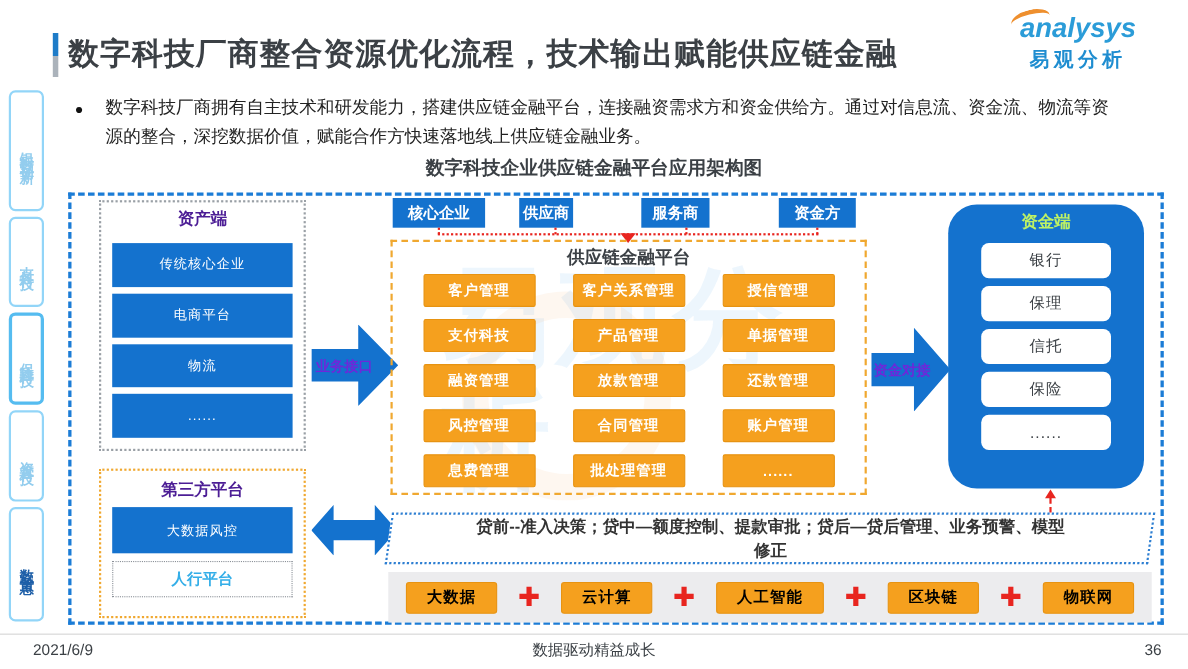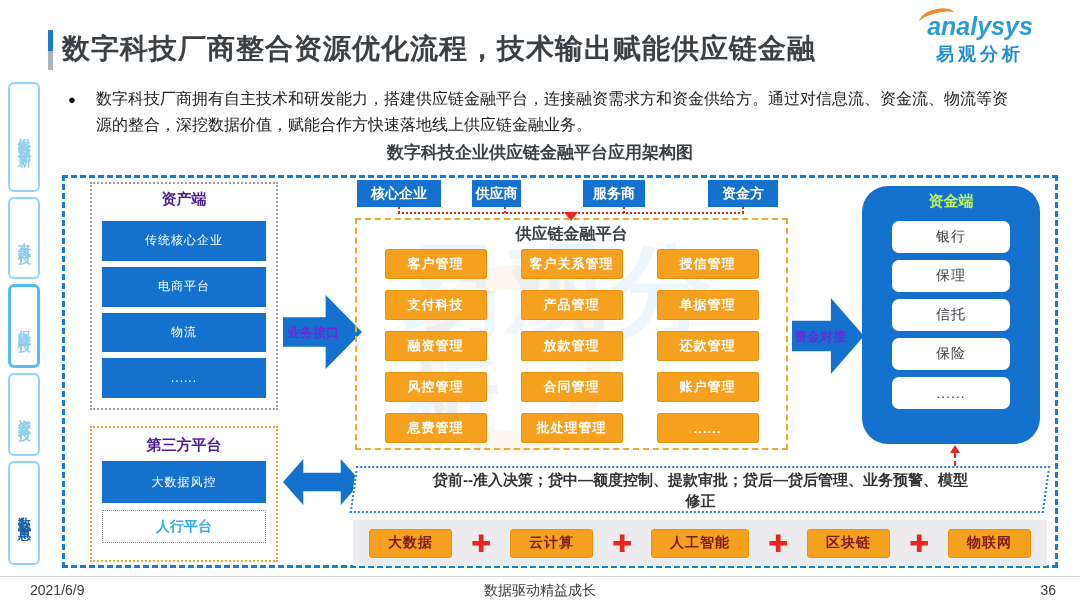--- a/index.html
+++ b/index.html
@@ -99,21 +99,21 @@
   .rv-down { top:493px; border-top:8px solid #E8251F; }
 
   
   .note-box { position:absolute; left:353px; top:466px; width:694px; height:47px; border:2px dotted #2E7FD2; background:#fff;
               transform:skewX(-8deg); display:flex; align-items:center; justify-content:center; }
   .note-inner { transform:skewX(8deg); text-align:center; font-size:15px; font-weight:bold; color:#333; line-height:21px; }
 
   
   .tech-strip { position:absolute; left:353px; top:520px; width:694px; height:46px; background:#ECECEE;
                 display:flex; align-items:center; justify-content:space-between; padding:0 16px; }
-  .tech-btn { height:29px; padding:0 18px; background:#F5A01E; border:1px solid #E79312; border-radius:3px; color:#7f1d1d;
+  .tech-btn { height:29px; padding:0 18px; background:#F5A01E; border:1px solid #E79312; border-radius:3px; color:#000000;
               font-size:14px; font-weight:bold; display:flex; align-items:center; letter-spacing:1px; }
   .plus { color:#E8251F; font-size:24px; font-weight:bold; line-height:29px; }
 
   
   .footer-line { position:absolute; left:0; top:576px; width:1080px; border-top:1px solid #D5D5D5; }
   .footer-date { position:absolute; left:30px; top:582px; font-size:14px; color:#3B4045; }
   .footer-slogan { position:absolute; left:0; width:1080px; top:582px; text-align:center; font-size:14px; color:#3B4045; }
   .footer-page { position:absolute; right:24px; top:582px; font-size:14px; color:#3B4045; }
 </style>
 </head>

